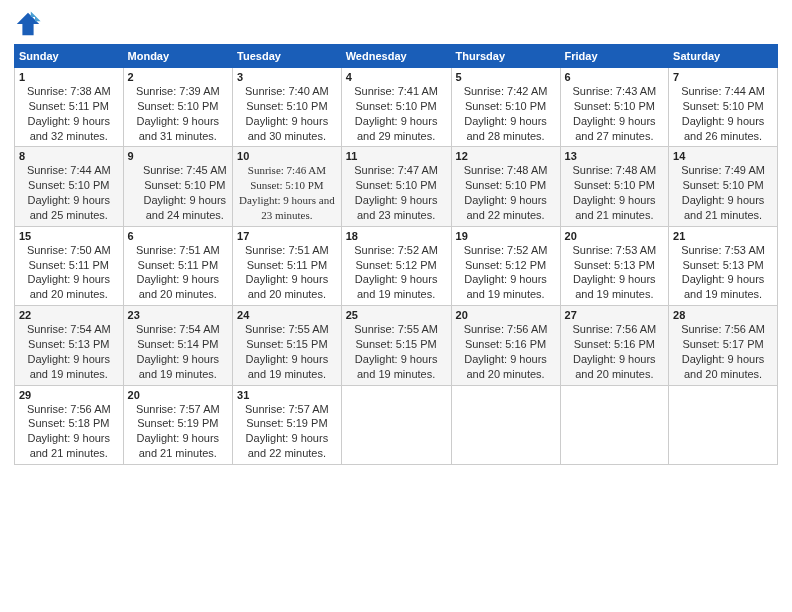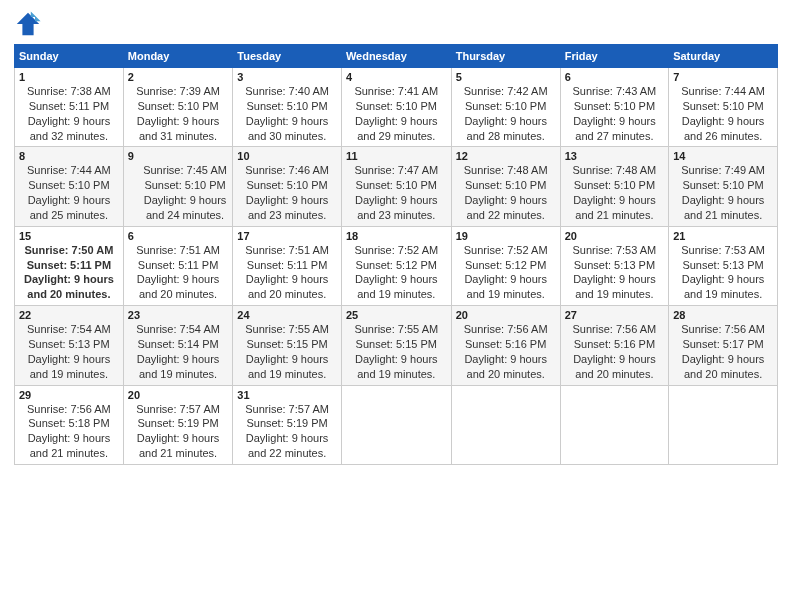--- a/index.html
+++ b/index.html
@@ -183,21 +183,21 @@
 Daylight: 9 hours and 25 minutes.</div>
           </td>
           <td>
             <span class="day-number">9</span>
             <div class="day-info" style="white-space: pre-line; margin-left: 14px;">Sunrise: 7:45 AM
 Sunset: 5:10 PM
 Daylight: 9 hours and 24 minutes.</div>
           </td>
           <td>
             <span class="day-number">10</span>
-            <div class="day-info" style="white-space: pre-line;">Sunrise: 7:46 AM
+            <div class="day-info" style="white-space: pre-line; font-family: Liberation Serif, serif;">Sunrise: 7:46 AM
 Sunset: 5:10 PM
 Daylight: 9 hours and 23 minutes.</div>
           </td>
           <td>
             <span class="day-number">11</span>
             <div class="day-info" style="white-space: pre-line;">Sunrise: 7:47 AM
 Sunset: 5:10 PM
 Daylight: 9 hours and 23 minutes.</div>
           </td>
           <td>
@@ -215,21 +215,21 @@
           <td>
             <span class="day-number">14</span>
             <div class="day-info" style="white-space: pre-line;">Sunrise: 7:49 AM
 Sunset: 5:10 PM
 Daylight: 9 hours and 21 minutes.</div>
           </td>
         </tr>
         <tr>
           <td>
             <span class="day-number">15</span>
-            <div class="day-info" style="white-space: pre-line; font-weight: bold;">Sunrise: 7:50 AM
+            <div class="day-info" style="white-space: pre-line;">Sunrise: 7:50 AM
 Sunset: 5:11 PM
 Daylight: 9 hours and 20 minutes.</div>
           </td>
           <td>
             <span class="day-number">6</span>
             <div class="day-info" style="white-space: pre-line;">Sunrise: 7:51 AM
 Sunset: 5:11 PM
 Daylight: 9 hours and 20 minutes.</div>
           </td>
           <td>

